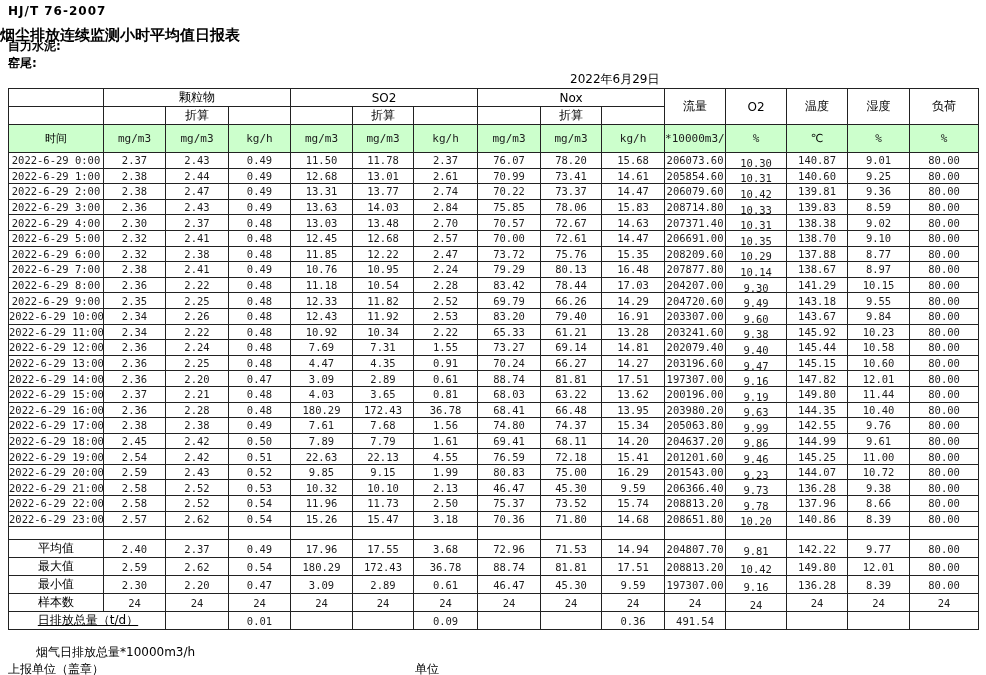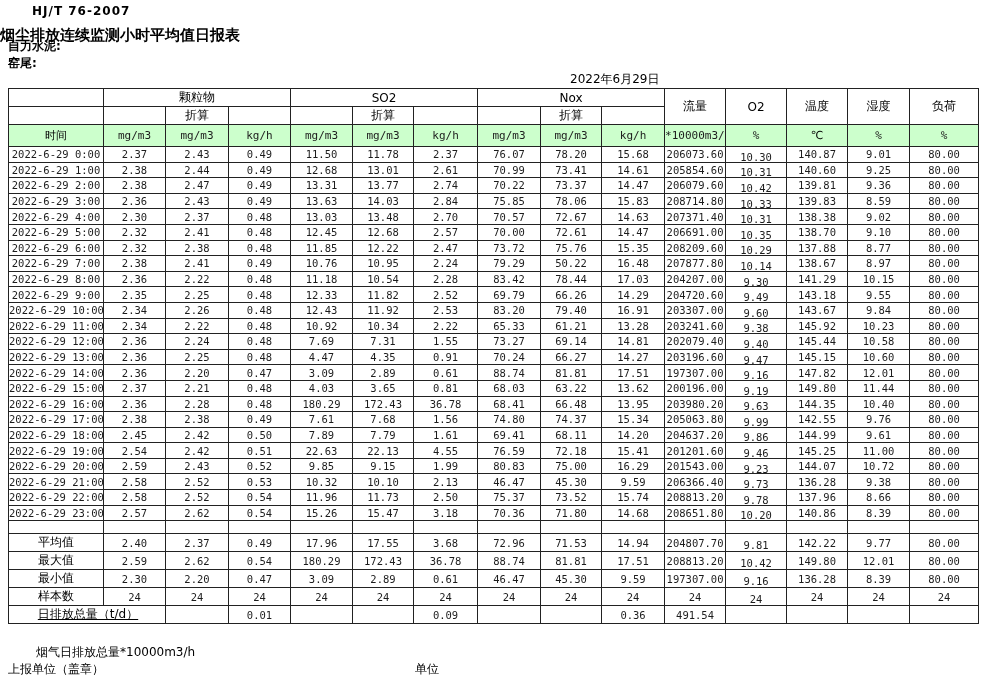--- a/index.html
+++ b/index.html
@@ -1,29 +1,29 @@
 <!DOCTYPE html>
 <html><head>
 <meta charset="utf-8">
 <style>
   * { box-sizing: border-box; margin: 0; padding: 0; }
   html, body { width: 986px; height: 675px; background: #fff; overflow: hidden; }
   body { font-family: "DejaVu Sans", sans-serif; color: #000; position: relative; }
 
-  .hdr-standard { position: absolute; left: 8px; top: 4px; font-weight: bold; font-size: 12px; letter-spacing: 1px; margin-left: 24px; }
+  .hdr-standard { position: absolute; left: 8px; top: 4px; font-weight: bold; font-size: 12px; letter-spacing: 1px; }
   .title { position: absolute; left: 0; top: 26px; width: 960px; text-align: left; font-weight: bold; font-size: 15px; }
   .company { position: absolute; left: 8px; top: 38px; font-weight: bold; font-size: 12px; }
   .station { position: absolute; left: 8px; top: 55px; font-weight: bold; font-size: 12px; }
   .date { position: absolute; left: 570px; top: 71px; font-size: 12px; }
 
   table.report { position: absolute; left: 8px; top: 88px; width: 970px; border-collapse: collapse; table-layout: fixed; }
   table.report td, table.report th { border: 1px solid #222; font-weight: normal; text-align: center; overflow: hidden; white-space: nowrap; padding: 0; }
 
   tr.hrow td { height: 13px; font-size: 12px; }
-  tr.grow td { height: 22px; font-size: 11px; background: #ccffcc; }
+  tr.grow td { height: 28px; font-size: 11px; background: #ccffcc; }
   tr.drow td { height: 15.6px; }
   tr.blank td { height: 13px; }
   tr.srow td { height: 15px; }
 
   .cn { font-family: "DejaVu Sans", sans-serif; font-size: 12px; }
   .mono { font-family: "DejaVu Sans Mono", monospace; font-size: 10.5px; color: #1c1c1c; }
   .o2 span { position: relative; top: 2.5px; display: inline-block; }
   .left { text-align: right; padding-left: 2px !important; text-decoration: underline; }
 
   .foot-note { position: absolute; left: 8px; top: 644px; font-size: 12px; margin-left: 28px; }
@@ -221,21 +221,21 @@
       </tr>
       <tr class="drow">
         <td class="mono">2022-6-29 7:00</td>
         <td class="mono">2.38</td>
         <td class="mono">2.41</td>
         <td class="mono">0.49</td>
         <td class="mono">10.76</td>
         <td class="mono">10.95</td>
         <td class="mono">2.24</td>
         <td class="mono">79.29</td>
-        <td class="mono">50.22</td>
+        <td class="mono">80.13</td>
         <td class="mono">16.48</td>
         <td class="mono">207877.80</td>
         <td class="mono o2"><span>10.14</span></td>
         <td class="mono">138.67</td>
         <td class="mono">8.97</td>
         <td class="mono">80.00</td>
       </tr>
       <tr class="drow">
         <td class="mono">2022-6-29 8:00</td>
         <td class="mono">2.36</td>

